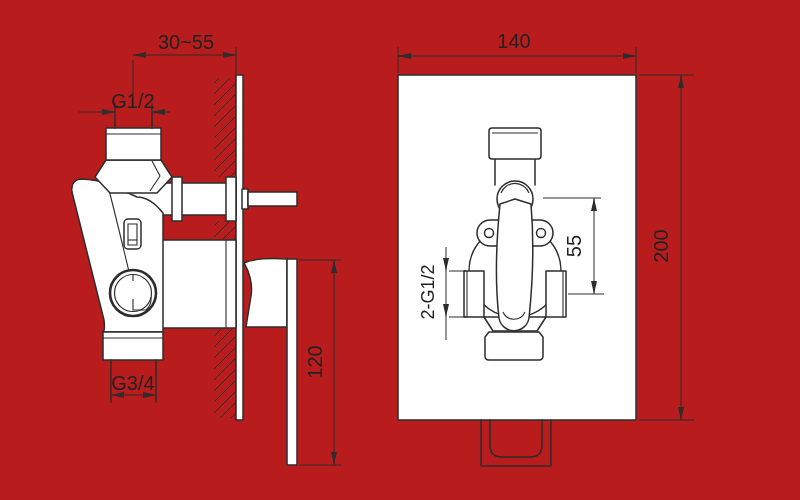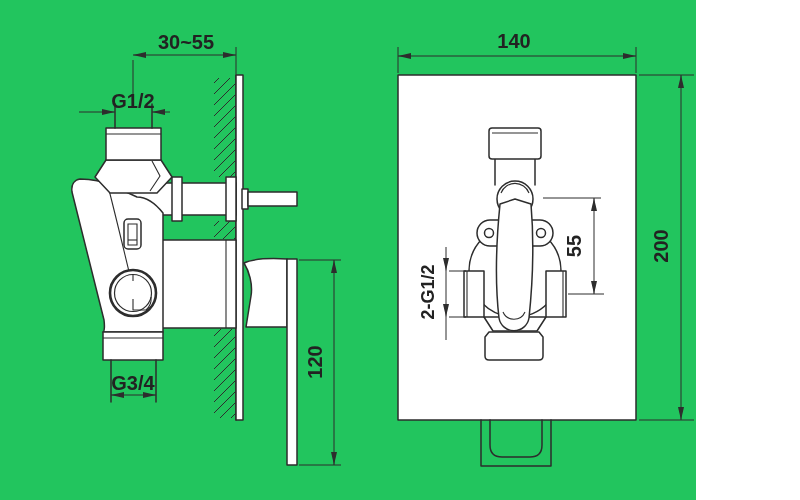--- a/index.html
+++ b/index.html
@@ -1,17 +1,17 @@
 <!DOCTYPE html>
 <html><head>
 <meta charset="utf-8">
 <style>
   html,body{margin:0;padding:0;background:#fff;}
-  .stage{position:relative;width:696px;height:500px;background:#22c55e;overflow:hidden;
-         font-family:"Liberation Sans", sans-serif;font-weight:bold;}
+  .stage{position:relative;width:800px;height:500px;background:#b91c1c;overflow:hidden;
+         font-family:"Liberation Sans", sans-serif;}
   svg{position:absolute;left:0;top:0;}
   svg line, svg path, svg rect, svg circle, svg polyline{vector-effect:non-scaling-stroke;}
   .ln{stroke:#2d2d2d;fill:none;stroke-width:1.5;stroke-linejoin:round;stroke-linecap:round;}
   .lnw{stroke:#2d2d2d;fill:#fff;stroke-width:1.5;stroke-linejoin:round;}
   .thin{stroke:#2d2d2d;fill:none;stroke-width:1.1;}
   .dim{stroke:#2d2d2d;fill:none;stroke-width:1;}
   .arr{fill:#2d2d2d;stroke:none;}
   .txt{fill:#222;font-size:20px;font-family:"Liberation Sans", sans-serif;}
   .txts{fill:#222;font-size:18px;font-family:"Liberation Sans", sans-serif;}
 </style>

